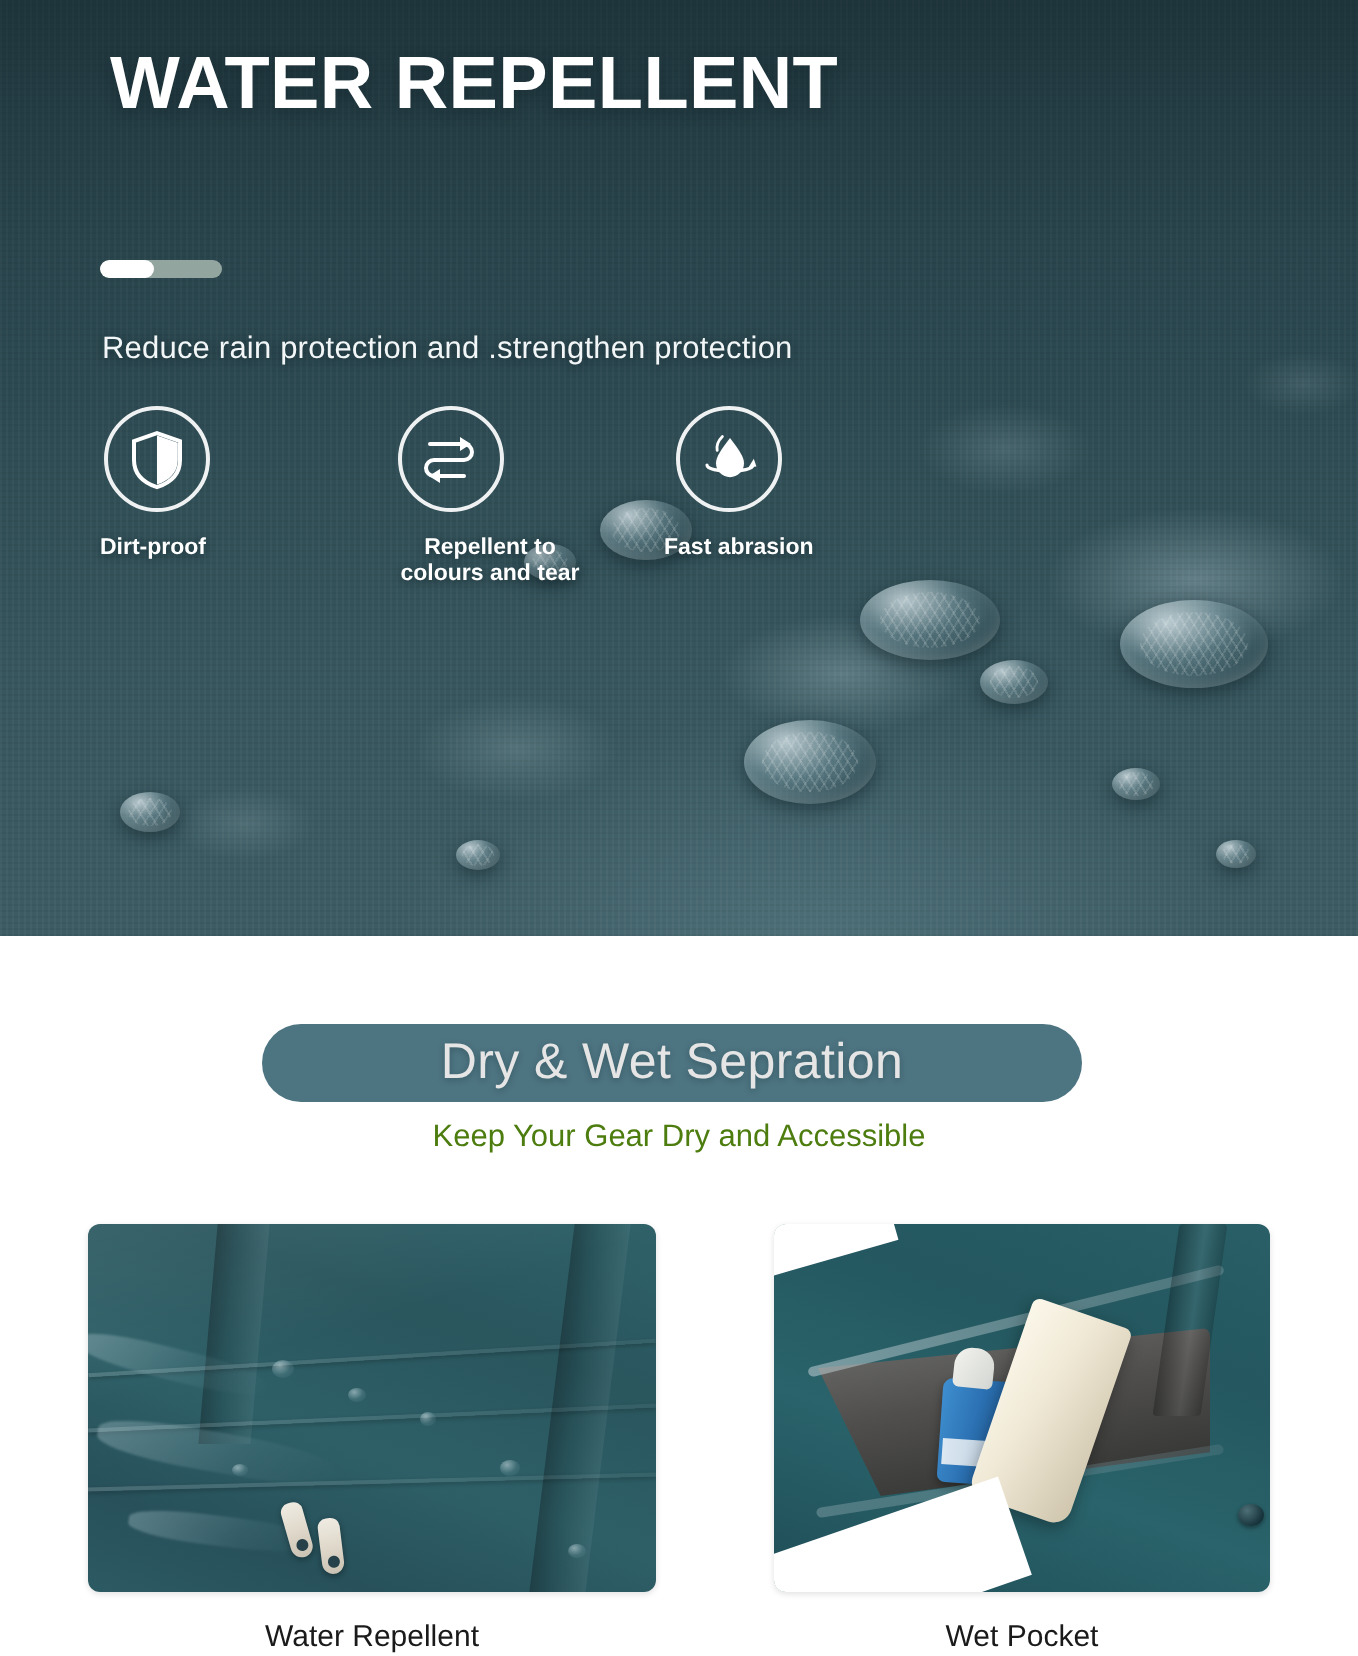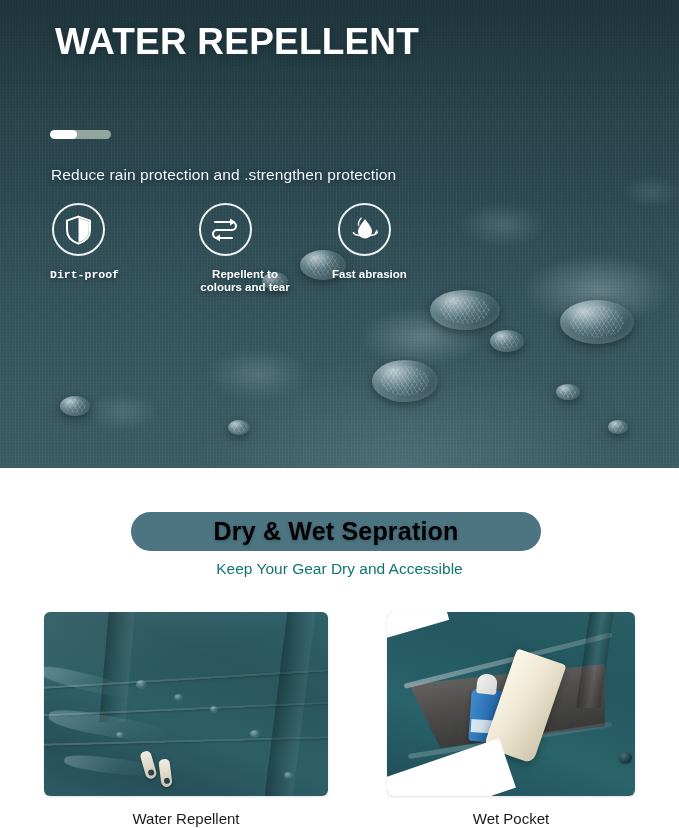--- a/index.html
+++ b/index.html
@@ -84,21 +84,21 @@
   .subhead {
     position:absolute; left:51px; top:166px;
     font-size:15.5px; color:#f2f6f7;
     letter-spacing:.1px;
     text-shadow:0 1px 5px rgba(12,28,34,.55);
   }
 
   
   .features { position:absolute; left:48px; top:203px; width:420px; }
   .feat { position:absolute; top:0; width:140px; text-align:left; }
-  .feat.f1 { left:0;font-family:Liberation Mono, monospace; }
+  .feat.f1 { left:0; }
   .feat.f2 { left:137px; }
   .feat.f3 { left:280px; }
   .feat-ring {
     width:53px; height:53px;
     border:2px solid rgba(255,255,255,.92);
     border-radius:50%;
     display:flex; align-items:center; justify-content:center;
     margin-left:4px;
   }
   .feat.f2 .feat-ring { margin-left:14px; }
@@ -117,28 +117,28 @@
   .lower { position:absolute; left:0; top:468px; width:679px; height:360px; background:#ffffff; }
 
   .pill-banner {
     position:absolute; left:131px; top:44px;
     width:410px; height:39px;
     background:#4d7481;
     border-radius:20px;
     display:flex; align-items:center; justify-content:center;
   }
   .pill-banner .t {
-    font-size:25px; font-weight:bold; color:#000000;
+    font-size:25px; font-weight:normal; color:#e5e5e5;
     letter-spacing:.2px;
     text-shadow:0 1px 3px rgba(20,45,54,.35);
   }
   .pill-sub {
     position:absolute; top:92px; left:0; width:679px;
     text-align:center;
-    font-size:15.5px; color:#0f766e;
+    font-size:15.5px; color:#4d7c0f;
   }
 
   
   .cards { position:absolute; top:144px; left:0; width:679px; height:216px; }
   .card { position:absolute; top:0; width:284px; height:184px; }
   .card.left  { left:44px; }
   .card.right { left:351px;padding-left:36px; }
   .photo {
     width:100%; height:184px;
     border-radius:6px;

